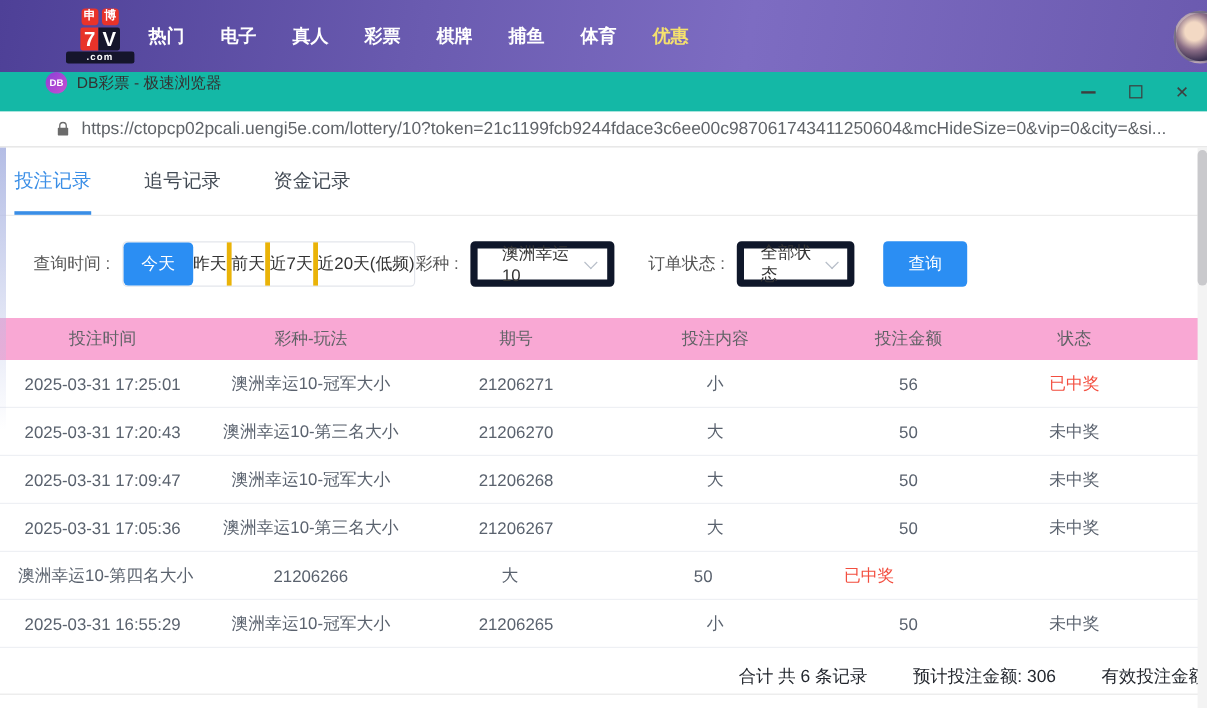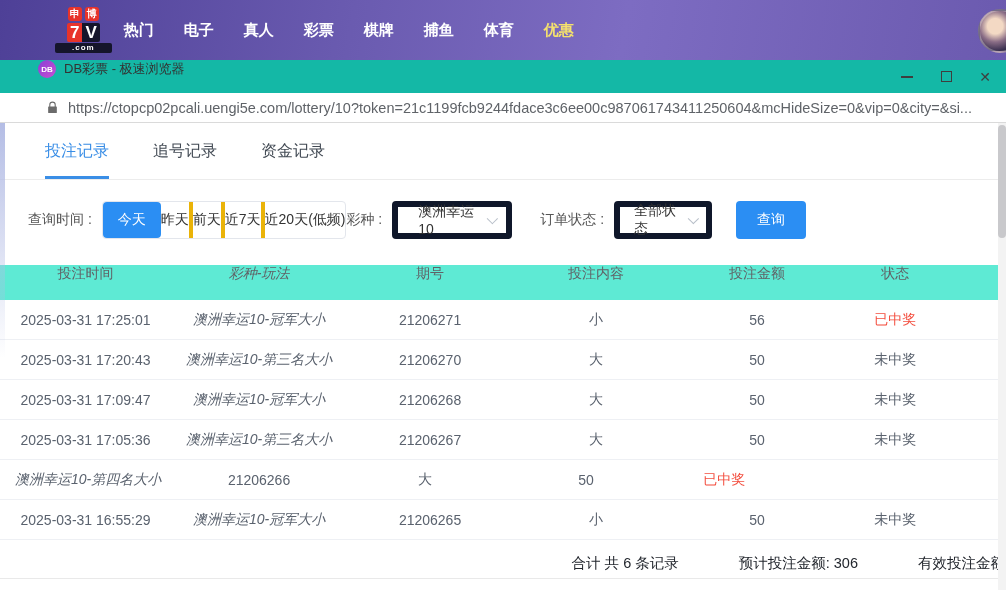--- a/index.html
+++ b/index.html
@@ -45,21 +45,21 @@
     border-bottom:1px solid #dadada; display:flex; align-items:center; }
   .lock { margin-left:46px; display:flex; align-items:center; }
   .url-text { margin-left:9px; font-size:14.5px; color:#5f6368; white-space:nowrap; overflow:hidden; }
 
   
   .content { position:absolute; left:0; top:123px; width:1006px; height:467px; background:#fff; }
   .edge-strip { position:absolute; left:0; top:0; width:5px; height:235px; z-index:6;
     background:linear-gradient(#b4bde5, rgba(255,255,255,0)); }
 
   .tabs-row { position:absolute; left:0; top:0; width:1006px; height:57px; border-bottom:1px solid #ececec;
-    display:flex; align-items:stretch; padding-left:45px; gap:44px; }
+    display:flex; align-items:stretch; padding-left:12px; gap:44px; }
   .tab { display:flex; align-items:center; font-size:16px; color:#424a54; cursor:pointer;
     border-bottom:3px solid transparent; padding-top:3px; }
   .tab.active { color:#3a8ee6; border-bottom-color:#3a8ee6; }
 
   .filter-row { position:absolute; left:0; top:77px; width:1006px; height:40px;
     display:flex; align-items:center; padding-left:28px; }
   .f-label { font-size:14px; color:#555; margin-right:10px; white-space:nowrap; }
   .time-group { display:flex; align-items:stretch; height:38px; border:1px solid #e3e6ec; border-radius:4px; }
   .seg { display:flex; align-items:center; padding:0 0; font-size:14px; color:#333; cursor:pointer; white-space:nowrap; }
   .seg + .seg { border-left:4px solid #eab308; }
@@ -69,30 +69,30 @@
     justify-content:space-between; font-size:14px; color:#333; cursor:pointer; background:#fff; }
   .sel-lottery { width:120px; padding:0 12px 0 20px; margin-right:28px; }
   .sel-status { width:98px; padding:0 10px 0 14px; margin-right:24px; }
   .chev { width:8px; height:8px; border-right:1.5px solid #b8bfc9; border-bottom:1.5px solid #b8bfc9;
     transform:rotate(45deg) translateY(-2px); }
   .ml { }
   .search-btn { width:70px; height:38px; background:#2b8ef3; color:#fff; border:none; border-radius:4px;
     font-size:14px; cursor:pointer; font-family:inherit; }
 
   .table { position:absolute; left:0; top:142px; width:1006px; }
-  .t-head { display:flex; height:35px; align-items:flex-start; background:#5eead4; }
+  .t-head { display:flex; height:35px; align-items:center; background:#f9a8d4; }
   .t-row { display:flex; height:40px; align-items:center; border-bottom:1px solid #eef0f4; background:#fff; }
   .c { text-align:center; font-size:14px; color:#5a626e; white-space:nowrap; overflow:hidden; }
   .t-head .c { color:#606266; }
-  .c-time { width:17%; } .c-play { width:17.5%;font-style:italic; } .c-period { width:16.5%; }
+  .c-time { width:17%; } .c-play { width:17.5%; } .c-period { width:16.5%; }
   .c-content { width:16.5%; } .c-amount { width:15.5%; } .c-status { width:12%; }
   .c-status.won { color:#f34e3f; }
 
   .summary { position:absolute; left:0; top:425px; width:1006px; height:30px;
-    display:flex; align-items:center; justify-content:flex-end; gap:60px;
+    display:flex; align-items:center; justify-content:flex-end; gap:38px;
     font-size:14.5px; color:#23272e; padding-right:1px; }
   .summary span { white-space:nowrap; }
   .bottom-divider { position:absolute; left:0; top:455px; width:1006px; border-top:1px solid #e9e9e9; }
 
   .sb-track { position:absolute; right:0; top:123px; width:8px; height:467px; background:#f3f3f3; z-index:7; }
   .sb-thumb { position:absolute; right:0; top:2px; width:8px; height:113px; background:#c9c9cc; border-radius:4px; }
 </style>
 </head>
 <body>
 

